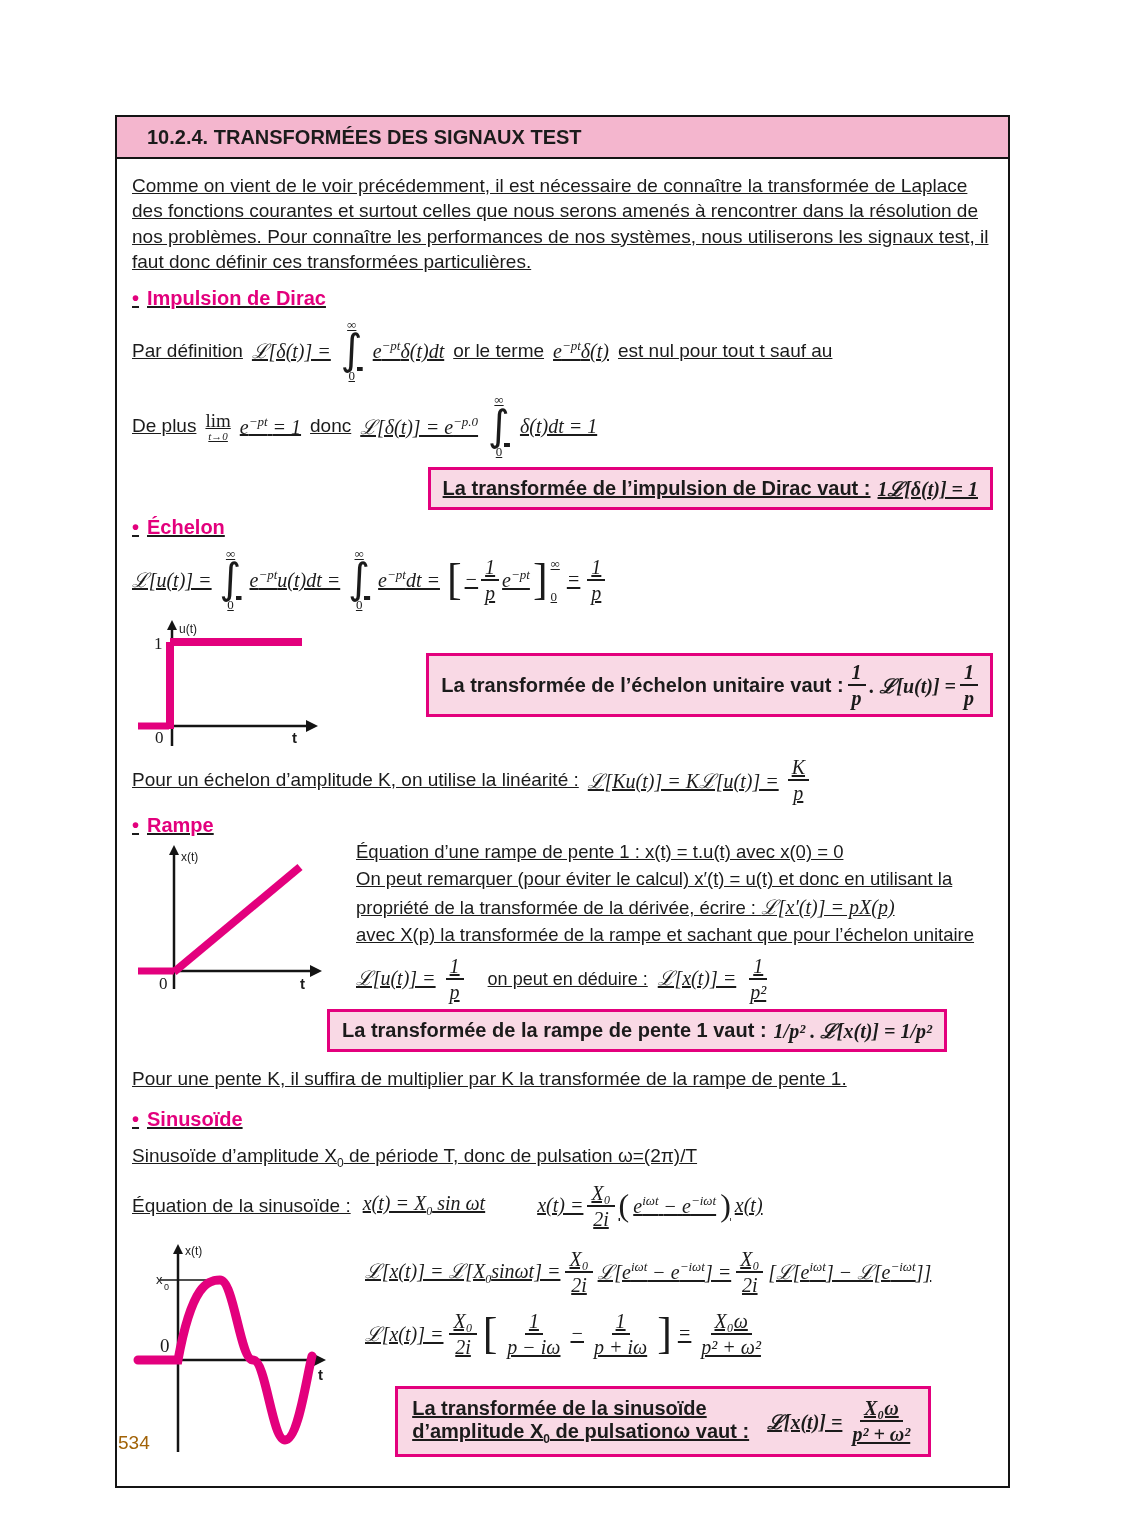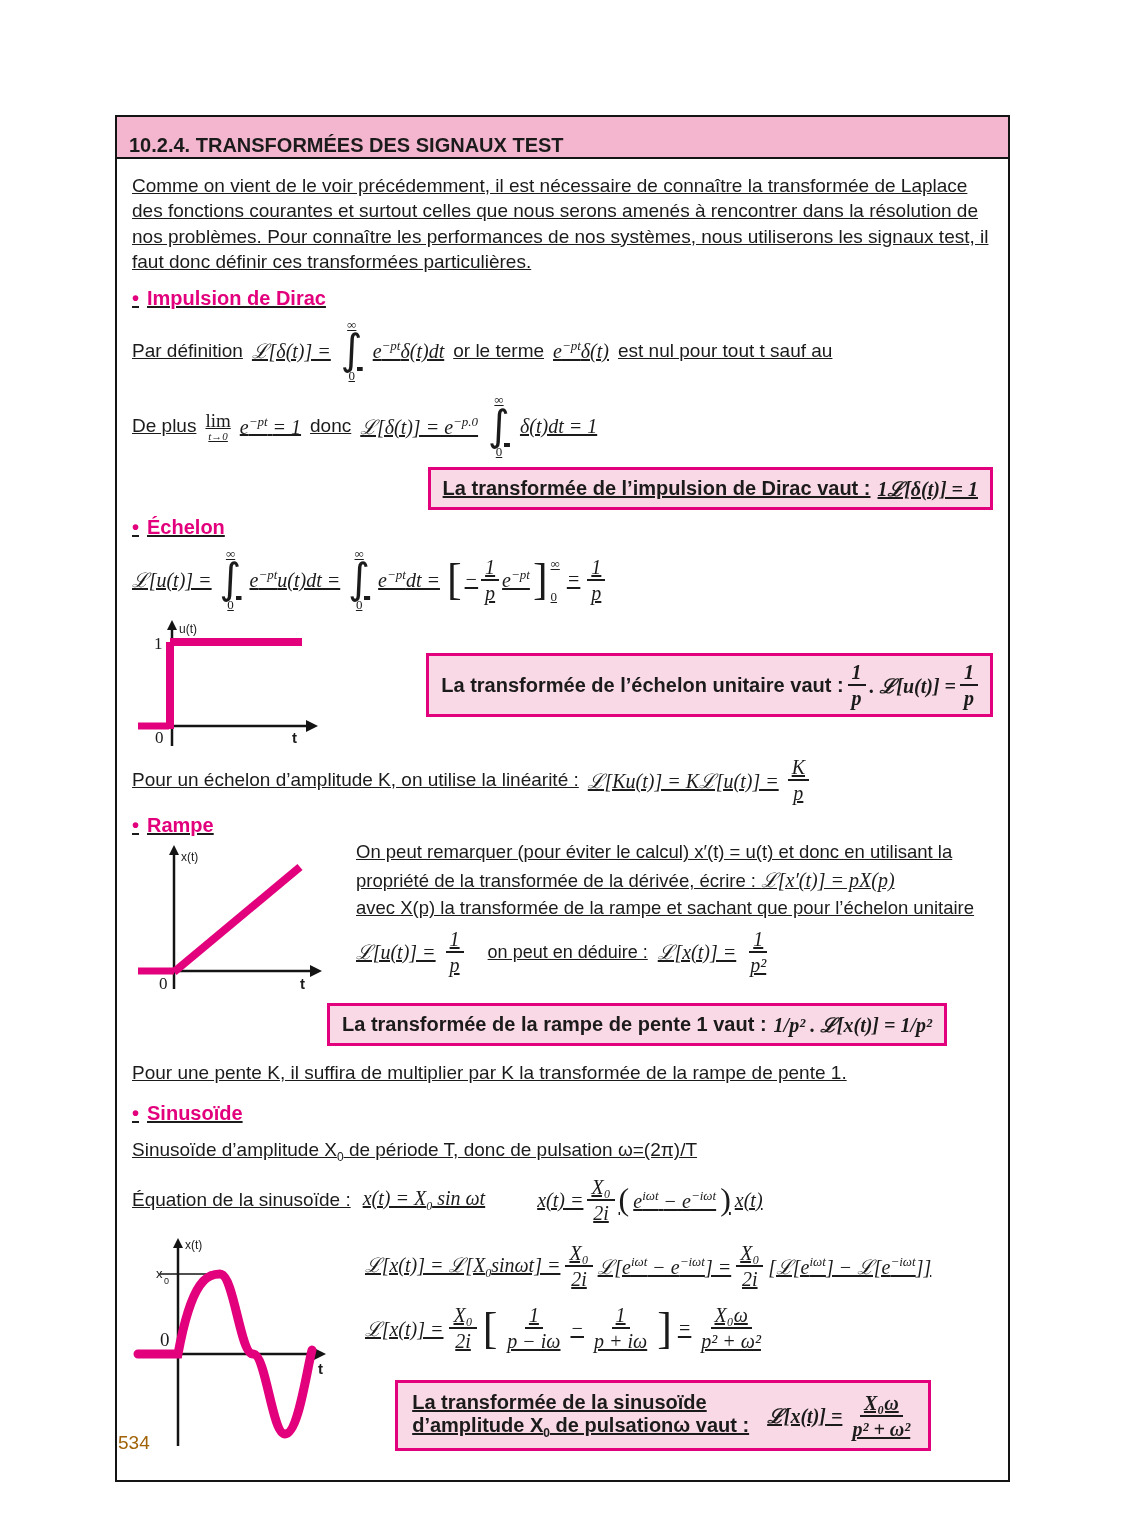--- a/index.html
+++ b/index.html
@@ -4,21 +4,21 @@
 <style>
   * { margin:0; padding:0; box-sizing:border-box; }
   html,body { background:#ffffff; }
   .page { position:relative; width:1125px; height:1539px; background:#fff;
           font-family:"Liberation Sans",sans-serif; color:#1b1b1b; overflow:hidden; }
   .content-box { position:absolute; left:115px; top:115px; width:895px; min-height:1312px;
                  border:2.5px solid #141414; background:#fff; }
   .page-number { position:absolute; left:118px; top:1432px; font-size:19px; color:#a16207; }
 
   .header-bar { height:42px; background:var(--header_bg,#f4b6ce); border-bottom:2.5px solid #141414;
-                display:flex; align-items:flex-end; padding:0 12px; }
+                display:flex; align-items:center; padding:0 30px; }
   .header-bar .title { font-weight:bold; font-size:20px; }
 
   .body-area { padding:14px 15px 18px 15px;text-decoration:underline; }
 
   .t { font-size:19px; }
   .t-sm { font-size:18px; }
   .intro { font-size:19px; line-height:1.34; margin-bottom:10px; }
 
   .sec-heading { color:var(--accent,#e3007d); font-weight:bold; font-size:20px;
                  margin:12px 0 8px 0; display:flex; align-items:center; gap:8px; }
@@ -211,20 +211,21 @@
           <polygon points="42,6 37,16 47,16" fill="#141414"></polygon>
           <line x1="8" y1="132" x2="182" y2="132" stroke="#141414" stroke-width="2.5"></line>
           <polygon points="190,132 178,126 178,138" fill="#141414"></polygon>
           <line x1="6" y1="132" x2="42" y2="132" stroke="#e3007d" stroke-width="7"></line>
           <line x1="42" y1="133" x2="168" y2="28" stroke="#e3007d" stroke-width="8"></line>
           <text x="49" y="22" font-size="12">x(t)</text>
           <text x="27" y="150" font-size="17" class="serif">0</text>
           <text x="168" y="150" font-size="15" font-weight="bold">t</text>
         </svg>
         <div class="rampe-text" style="margin-left:24px;">
+          <div>Équation d’une rampe de pente 1 : x(t) = t.u(t) avec x(0) = 0</div>
           <div>On peut remarquer (pour éviter le calcul) x′(t) = u(t) et donc en utilisant la</div>
           <div><span>propriété de la transformée de la dérivée, écrire :</span> <span class="m">ℒ[x′(t)] = pX(p)</span></div>
           <div>avec X(p) la transformée de la rampe et sachant que pour l’échelon unitaire</div>
           <div class="frow" style="margin-top:6px; gap:10px;">
             <span class="m">ℒ[u(t)] =</span>
             <span class="frac">
               <span class="num">1</span>
               <span class="den">p</span>
             </span>
             <span class="t-sm" style="margin-left:14px;">on peut en déduire :</span>

